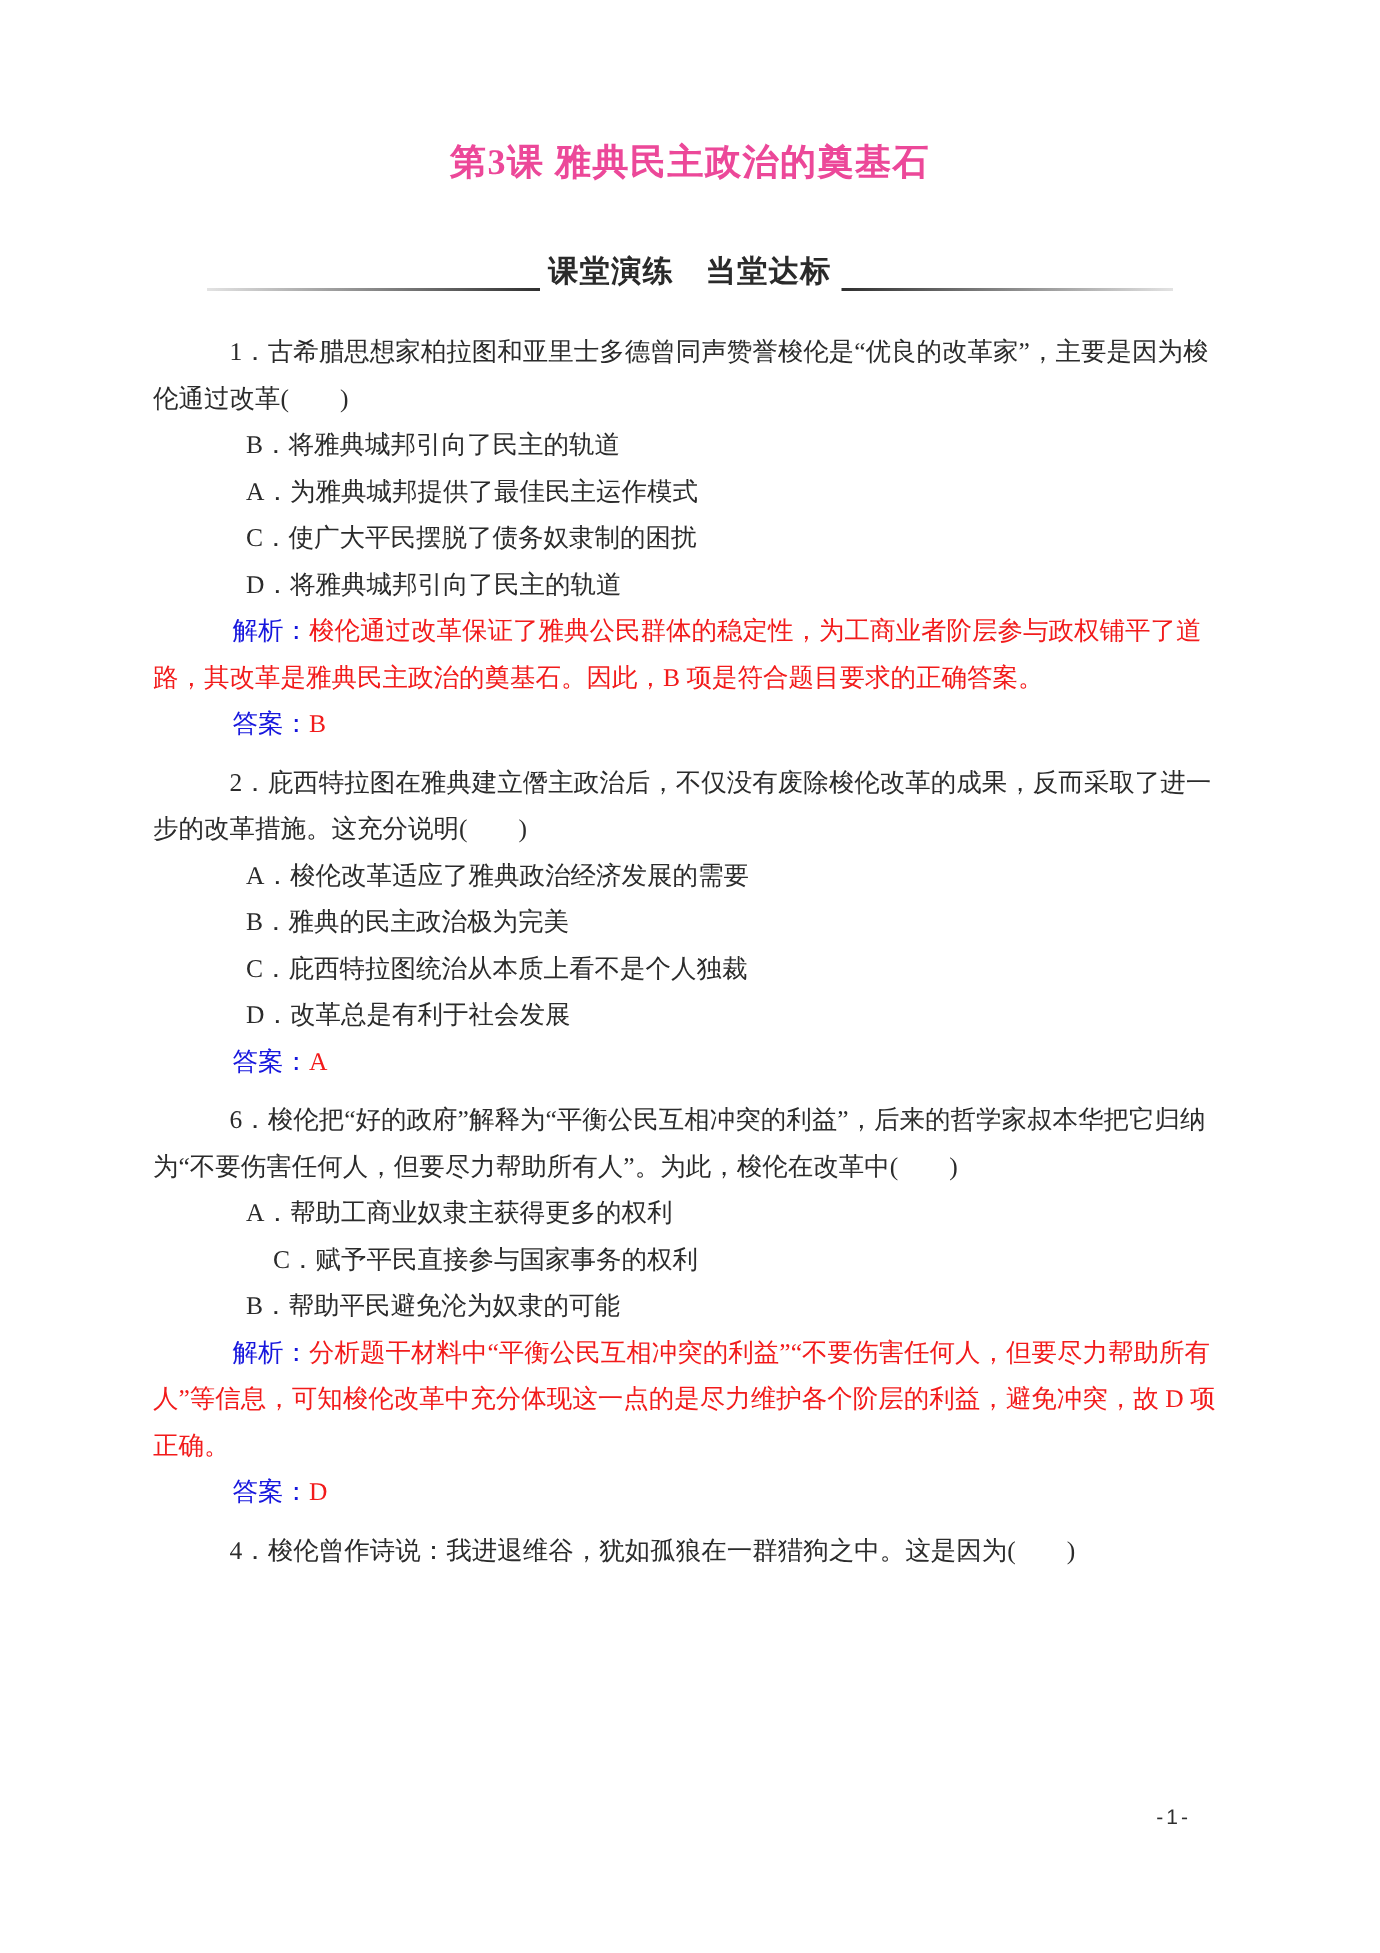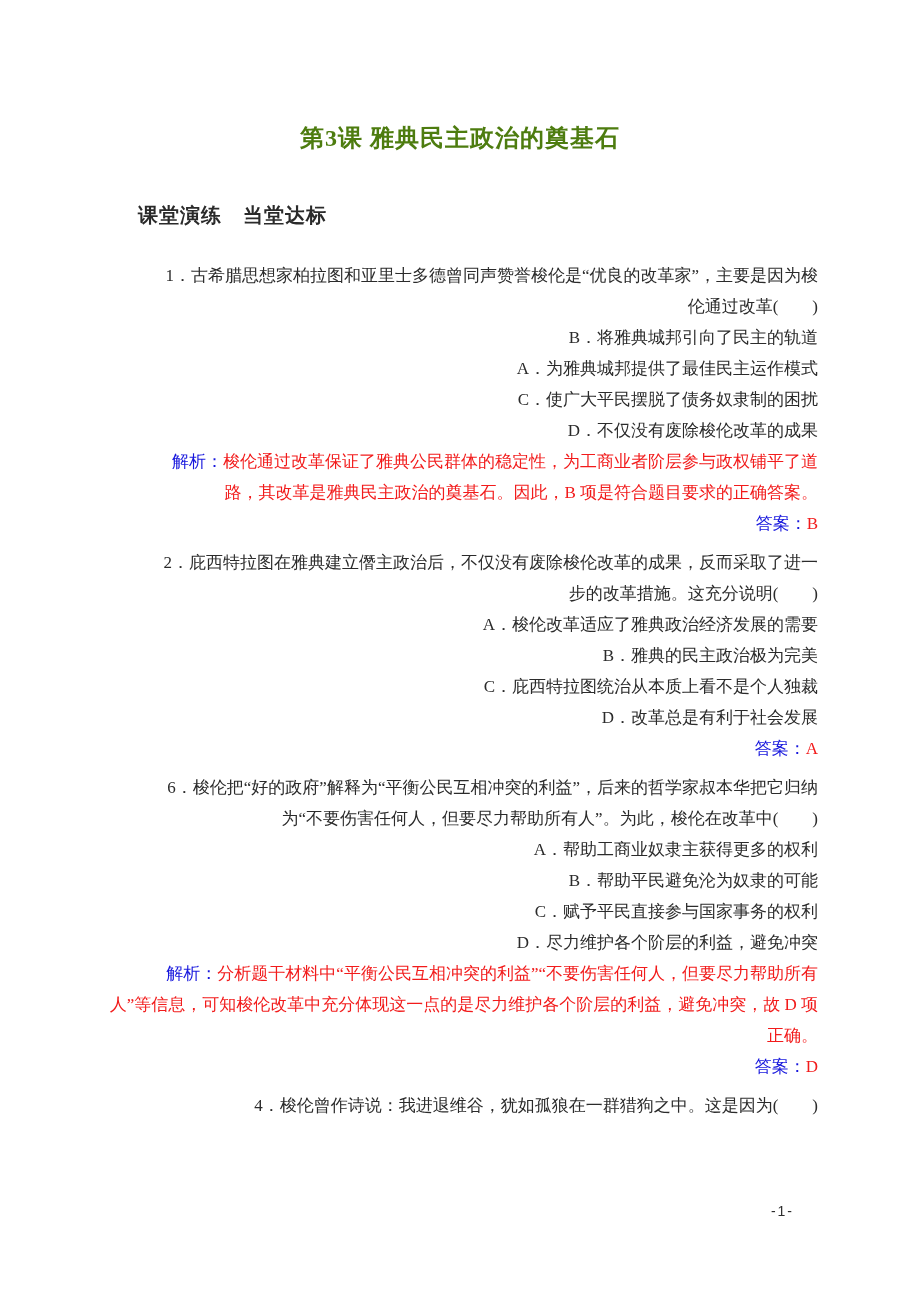--- a/index.html
+++ b/index.html
@@ -6,55 +6,54 @@
   .page {
     position: relative;
     width: 920px;
     height: 1302px;
     background: #ffffff;
     overflow: hidden;
     font-family: "Liberation Serif", "DejaVu Serif", serif;
   }
   .doc-title {
     margin: 0;
-    padding-top: 120px;
+    padding-top: 91px;
     text-align: center;
     font-size: 24px;
     line-height: 36px;
     font-weight: bold;
-    color: #4d7c0f;
+    color: #ec4899;
     letter-spacing: 1px;
   }
   .section-divider {
     display: flex;
-    align-items: flex-start;
+    align-items: flex-end;
     margin: 40px 138px 0 138px;
     gap: 6px;
-    flex-direction: column;
   }
   .rule { flex: 1; height: 2px; }
   .rule-left  { background: linear-gradient(to right, #e3e3e3, #9a9a9a 40%, #2f2f2f); }
   .rule-right { background: linear-gradient(to left,  #e3e3e3, #9a9a9a 40%, #2f2f2f); }
   .section-title {
     font-family: "Liberation Sans", "DejaVu Sans", sans-serif;
     font-size: 20px;
     font-weight: bold;
     color: #2a2a2a;
     letter-spacing: 1px;
     white-space: nowrap;
   }
   .content {
     margin: 25px 102px 0 102px;
     width: 716px;
     font-size: 17px;
     line-height: 31px;
     color: #2b2b2b;
   }
   .question { margin: 0 0 8px 0; }
-  .question p { margin: 0; text-align: right; }
+  .question p { margin: 0; }
   .stem   { text-indent: 51px; }
   .option { padding-left: 62px; }
   .option-extra { padding-left: 80px; }
   .analysis { text-indent: 53px; color: #f21b1b; }
   .answer   { text-indent: 53px; }
   .label-blue { color: #1717dd; }
   .red        { color: #f21b1b; }
   .page-number {
     position: absolute;
     top: 1203px;
@@ -78,40 +77,39 @@
     <span class="rule rule-right"></span>
   </div>
 
   <div class="content">
 
     <section class="question">
       <p class="stem">1．古希腊思想家柏拉图和亚里士多德曾同声赞誉梭伦是“优良的改革家”，主要是因为梭伦通过改革(　　)</p>
       <p class="option">B．将雅典城邦引向了民主的轨道</p>
       <p class="option">A．为雅典城邦提供了最佳民主运作模式</p>
       <p class="option">C．使广大平民摆脱了债务奴隶制的困扰</p>
-      <p class="option">D．不仅没有废除梭伦改革的成果</p>
+      <p class="option">D．将雅典城邦引向了民主的轨道</p>
       <p class="analysis"><span class="label-blue">解析：</span><span>梭伦通过改革保证了雅典公民群体的稳定性，为工商业者阶层参与政权铺平了道路，其改革是雅典民主政治的奠基石。因此，B 项是符合题目要求的正确答案。</span></p>
       <p class="answer"><span class="label-blue">答案：</span><span class="red">B</span></p>
     </section>
 
     <section class="question">
       <p class="stem">2．庇西特拉图在雅典建立僭主政治后，不仅没有废除梭伦改革的成果，反而采取了进一步的改革措施。这充分说明(　　)</p>
       <p class="option">A．梭伦改革适应了雅典政治经济发展的需要</p>
       <p class="option">B．雅典的民主政治极为完美</p>
       <p class="option">C．庇西特拉图统治从本质上看不是个人独裁</p>
       <p class="option">D．改革总是有利于社会发展</p>
       <p class="answer"><span class="label-blue">答案：</span><span class="red">A</span></p>
     </section>
 
     <section class="question">
       <p class="stem">6．梭伦把“好的政府”解释为“平衡公民互相冲突的利益”，后来的哲学家叔本华把它归纳为“不要伤害任何人，但要尽力帮助所有人”。为此，梭伦在改革中(　　)</p>
       <p class="option">A．帮助工商业奴隶主获得更多的权利</p>
+      <p class="option option-extra">C．赋予平民直接参与国家事务的权利</p>
       <p class="option">B．帮助平民避免沦为奴隶的可能</p>
-      <p class="option option-extra">C．赋予平民直接参与国家事务的权利</p>
-      <p class="option">D．尽力维护各个阶层的利益，避免冲突</p>
       <p class="analysis"><span class="label-blue">解析：</span><span>分析题干材料中“平衡公民互相冲突的利益”“不要伤害任何人，但要尽力帮助所有人”等信息，可知梭伦改革中充分体现这一点的是尽力维护各个阶层的利益，避免冲突，故 D 项正确。</span></p>
       <p class="answer"><span class="label-blue">答案：</span><span class="red">D</span></p>
     </section>
 
     <section class="question">
       <p class="stem">4．梭伦曾作诗说：我进退维谷，犹如孤狼在一群猎狗之中。这是因为(　　)</p>
     </section>
 
   </div>
 

